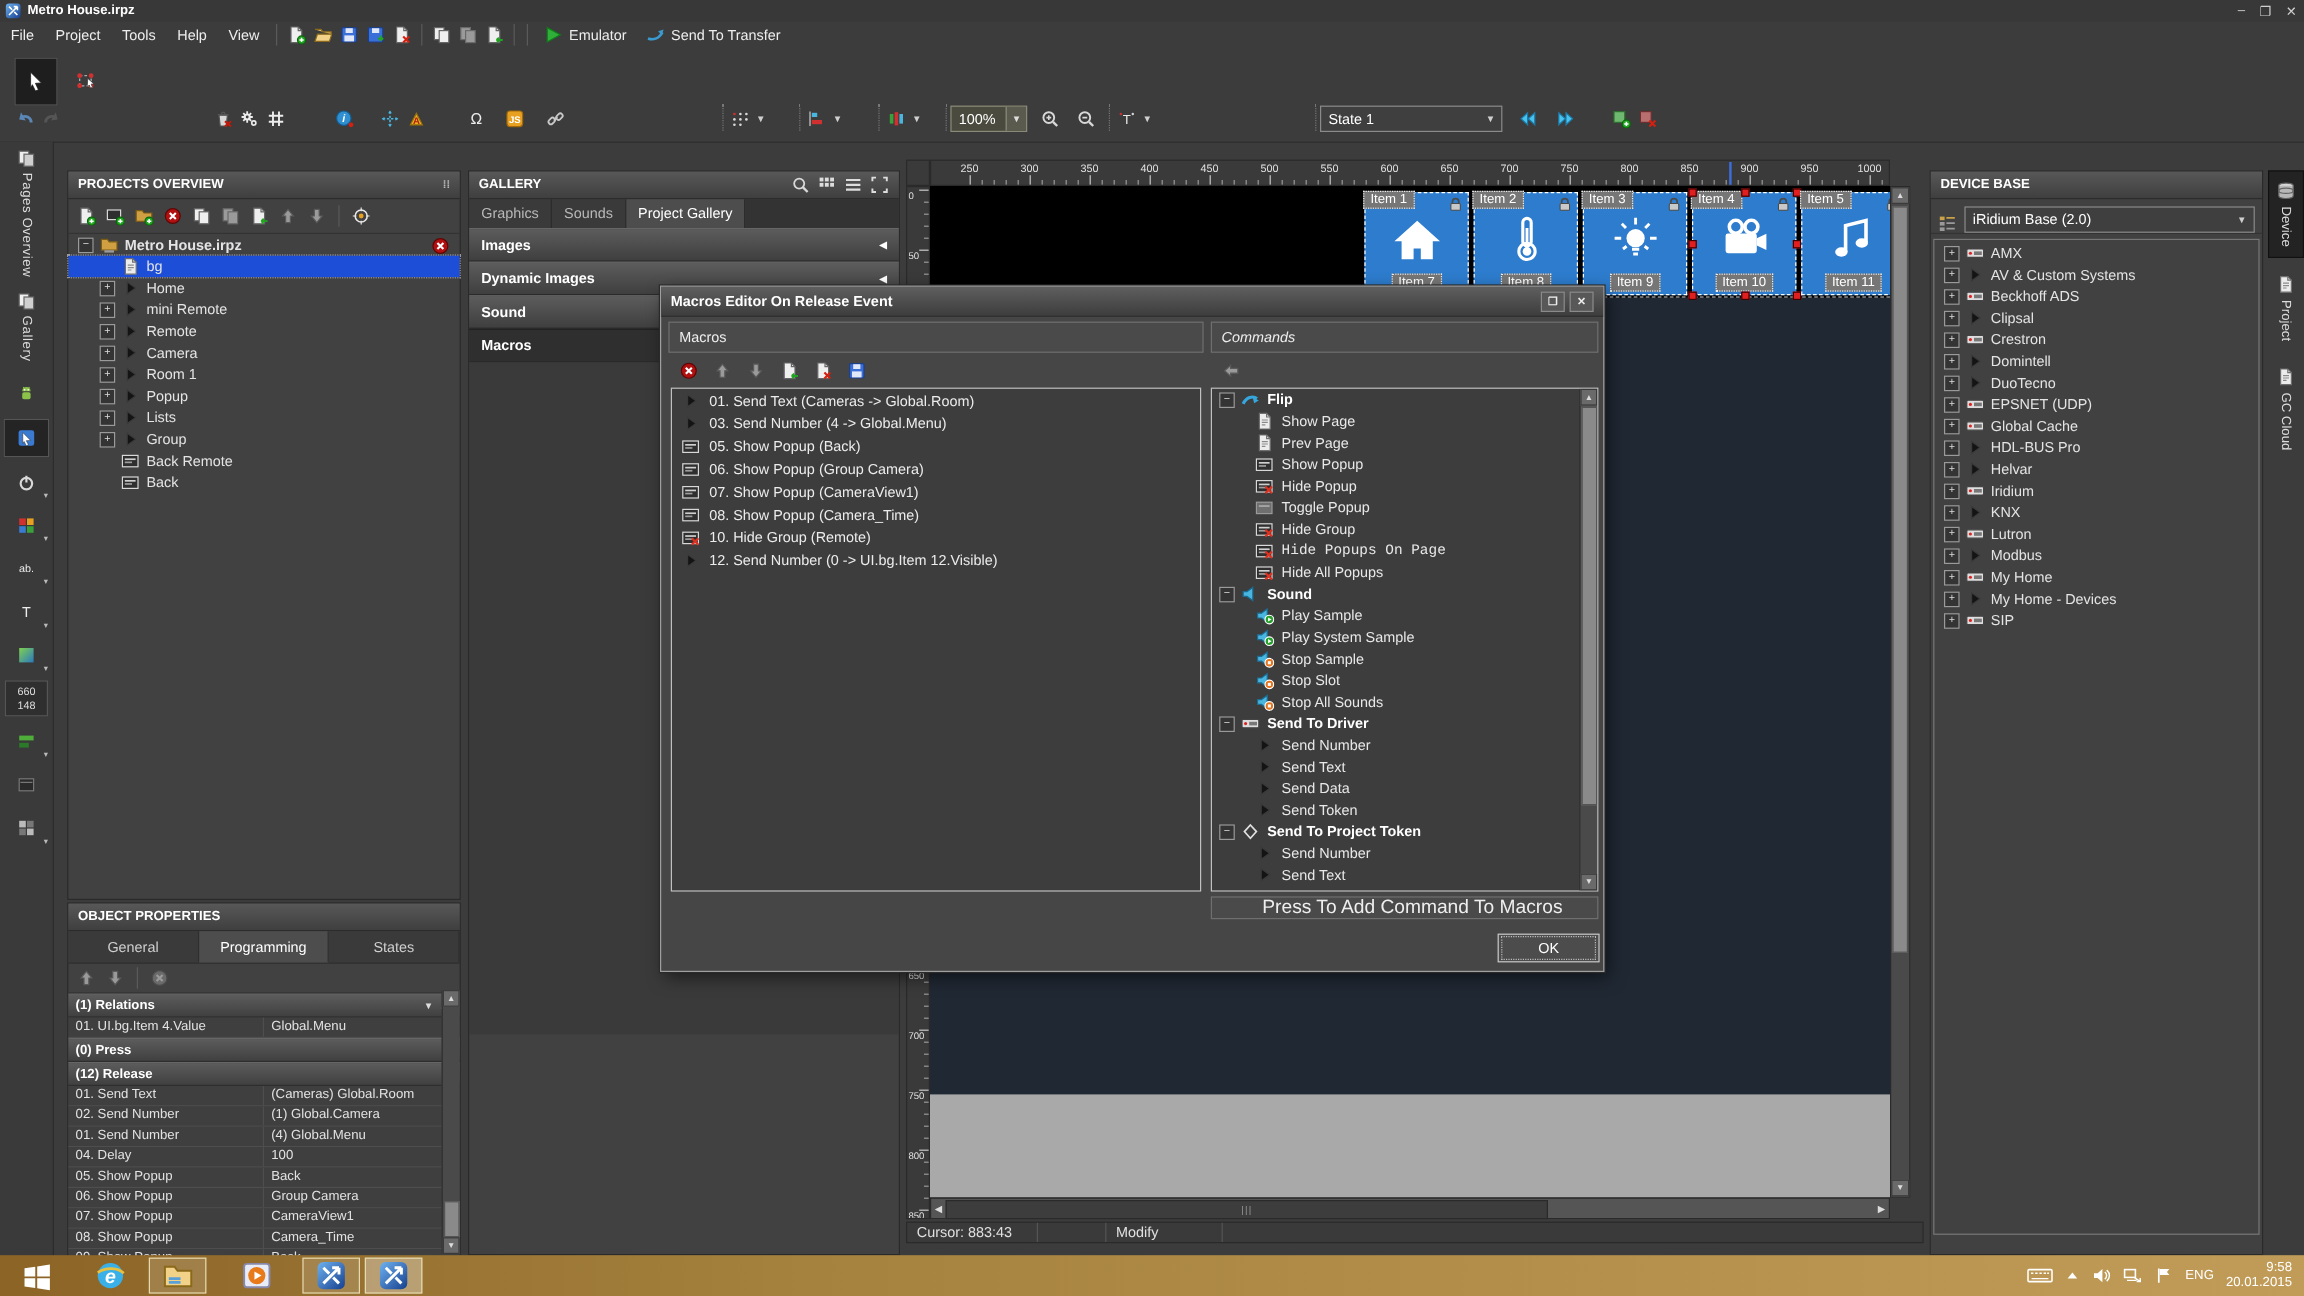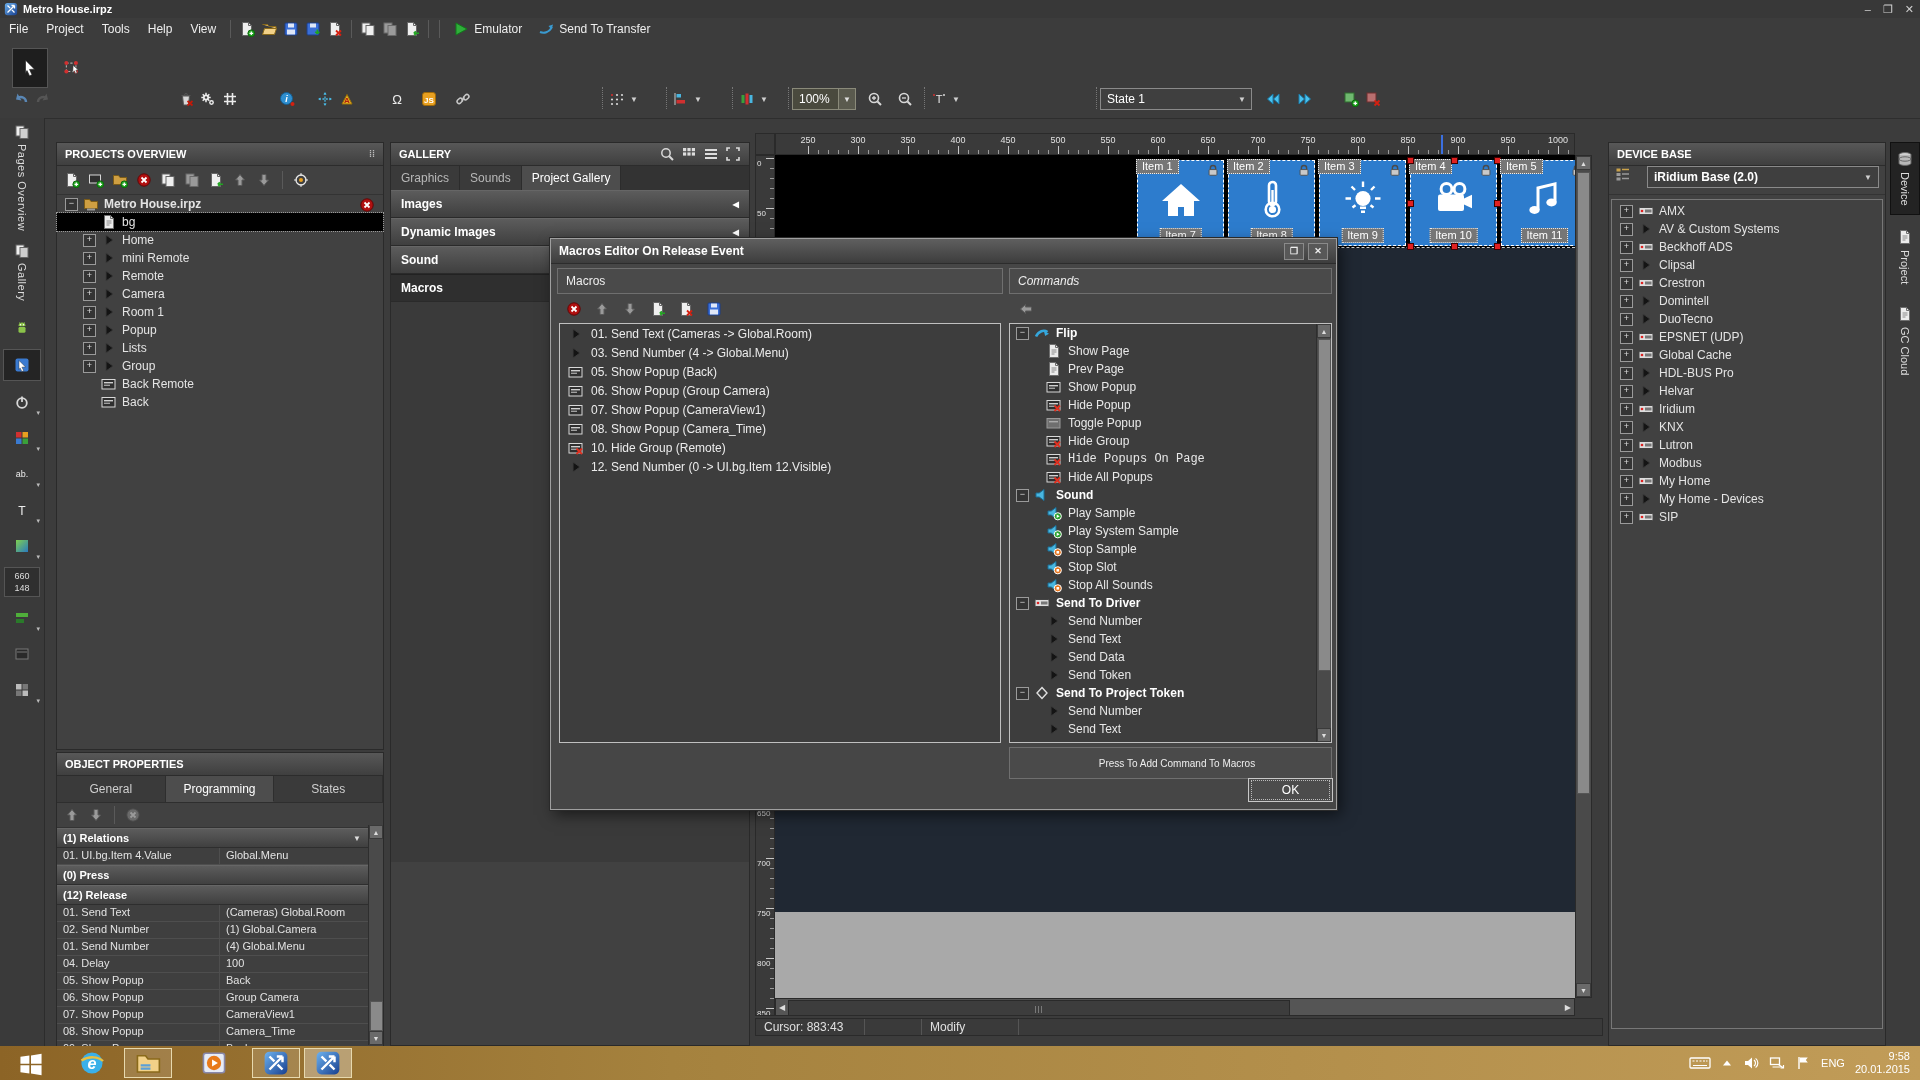--- a/index.html
+++ b/index.html
@@ -46,21 +46,21 @@
   .ltool .dcaret{position:absolute;right:0px;bottom:0px;font-size:7px;color:#bbb;}
   .sizebadge{width:34px;margin-top:6px;background:#2f2f2f;border:1px solid #555;color:#ddd;
              font-size:9px;text-align:center;line-height:12px;padding:2px 0;}
   
   .panel{position:absolute;background:#414141;border:1px solid #2a2a2a;box-sizing:border-box;}
   .phead{height:22px;background:linear-gradient(#585858,#3f3f3f);border-bottom:1px solid #2c2c2c;
          color:#fff;font-weight:bold;font-size:11px;display:flex;align-items:center;padding:0 8px;}
   .ptoolbar{height:28px;display:flex;align-items:center;padding:0 4px;border-bottom:1px solid #333;gap:2px;}
   .tree{position:relative;}
   .tree-row{height:18px;display:flex;align-items:center;font-size:12px;color:#e4e4e4;white-space:nowrap;position:relative;}
-  .tree-row.sel{background:#000000;outline:1px dotted #999;}
+  .tree-row.sel{background:#1d4ed8;outline:1px dotted #999;}
   .plusbox{width:11px;height:11px;border:1px solid #9a9a9a;background:#343434;color:#ddd;font-size:9px;
            line-height:9px;text-align:center;margin-right:5px;flex:none;}
   .tree-row .lbl{margin-left:5px;}
   .redx{position:absolute;right:8px;top:2px;}
   
   .ptabs{height:26px;display:flex;border-bottom:1px solid #2e2e2e;background:#383838;}
   .ptab{flex:1;display:flex;align-items:center;justify-content:center;font-size:12px;color:#cfcfcf;
         border-right:1px solid #2e2e2e;background:#3a3a3a;}
   .ptab.active{background:#4d4d4d;color:#fff;border-bottom:1px solid #4d4d4d;}
   .grp-head{height:18px;background:linear-gradient(#5c5c5c,#404040);border-top:1px solid #666;
@@ -109,21 +109,21 @@
   .locky{position:absolute;right:3px;top:2px;width:14px;height:14px;}
   .hdl{position:absolute;width:7px;height:7px;background:#e02020;border:1px solid #400000;box-sizing:border-box;}
   #vscroll-canvas{position:absolute;left:1575px;top:155px;width:17px;height:843px;background:#4a4a4a;border:1px solid #2a2a2a;box-sizing:border-box;}
   #hscroll-canvas{position:absolute;left:775px;top:998px;width:800px;height:18px;background:#555;border:1px solid #2a2a2a;box-sizing:border-box;display:flex;align-items:center;}
   #hthumb{position:absolute;left:12px;top:1px;width:500px;height:14px;background:#3d3d3d;border:1px solid #2a2a2a;
           color:#999;font-size:8px;display:flex;align-items:center;justify-content:center;letter-spacing:1px;}
   #statusbar{position:absolute;left:755px;top:1018px;width:848px;height:18px;background:#3a3a3a;
              border:1px solid #2a2a2a;display:flex;align-items:center;font-size:12px;color:#e0e0e0;box-sizing:border-box;}
   .st-sec{padding:0 8px;height:100%;display:flex;align-items:center;border-right:1px solid #555;}
   
-  #devdrop{height:28px;display:flex;align-items:flex-start;padding:0 6px;gap:16px;border-bottom:1px solid #333;font-weight:bold;}
+  #devdrop{height:28px;display:flex;align-items:flex-end;padding:0 6px;gap:6px;border-bottom:1px solid #333;}
   #rightstrip{position:absolute;left:1890px;top:142px;width:30px;}
   .rtab{display:flex;flex-direction:column;align-items:center;padding:8px 0;margin-bottom:6px;color:#ddd;}
   .rtab.active{background:#232323;border:1px solid #111;}
   .rtab .vtxt{writing-mode:vertical-rl;font-size:11px;margin-top:5px;}
   
   #dialog{position:absolute;left:550px;top:238px;width:787px;height:572px;background:#464646;
           border:1px solid #9f9f9f;box-shadow:0 0 0 1px #2a2a2a,4px 5px 14px rgba(0,0,0,.55);z-index:50;box-sizing:border-box;}
   #dlg-title{height:24px;background:linear-gradient(#5f5f5f,#3d3d3d);border-bottom:1px solid #2c2c2c;
              display:flex;align-items:center;padding:0 8px;font-weight:bold;color:#fff;font-size:12px;}
   .dlg-wbtn{width:18px;height:15px;background:#585858;border:1px solid #8a8a8a;color:#eee;font-size:9px;
@@ -1943,21 +1943,21 @@
             </svg>
           </span>
           <span class="lbl">Send Text</span>
         </div>
         <div class="vscroll" style="right:0;top:0;height:418px;">
         <div class="sarrow">▲</div>
         <div class="sthumb" style="top:15px;height:330px;"></div>
         <div class="sarrow" style="position:absolute;bottom:0;width:100%;">▼</div>
       </div>
       </div>
-    <div class="dcell" style="left:458px;top:508px;width:323px;height:32px;justify-content:center;font-size:10px;padding-left:21px;">Press To Add Command To Macros</div>
+    <div class="dcell" style="left:458px;top:508px;width:323px;height:19px;justify-content:center;font-size:16px;padding-left:21px;">Press To Add Command To Macros</div>
     <div id="okbtn" style="left:697px;top:539px;width:83px;height:22px;">
       <span class="inner">
           <span>OK</span>
         </span>
     </div>
   </div>
 
   <div id="taskbar">
     <div class="tk-app">
         <span class="icon" id="ic-start" style="width:24px;height:24px;">

